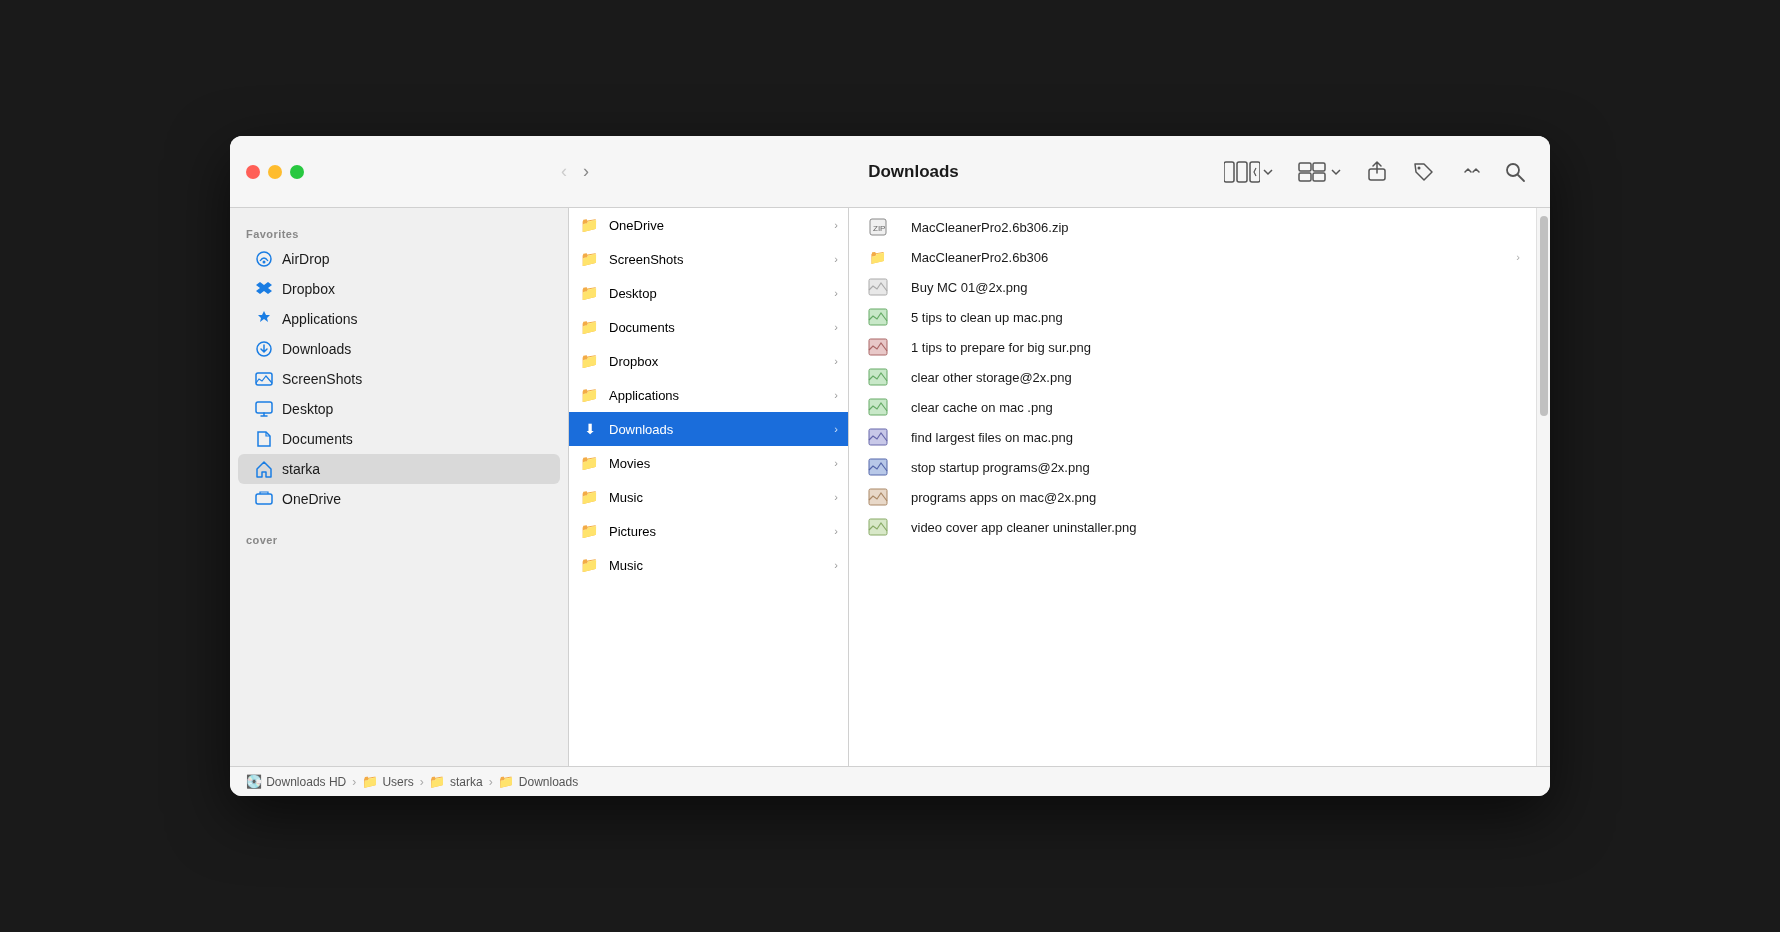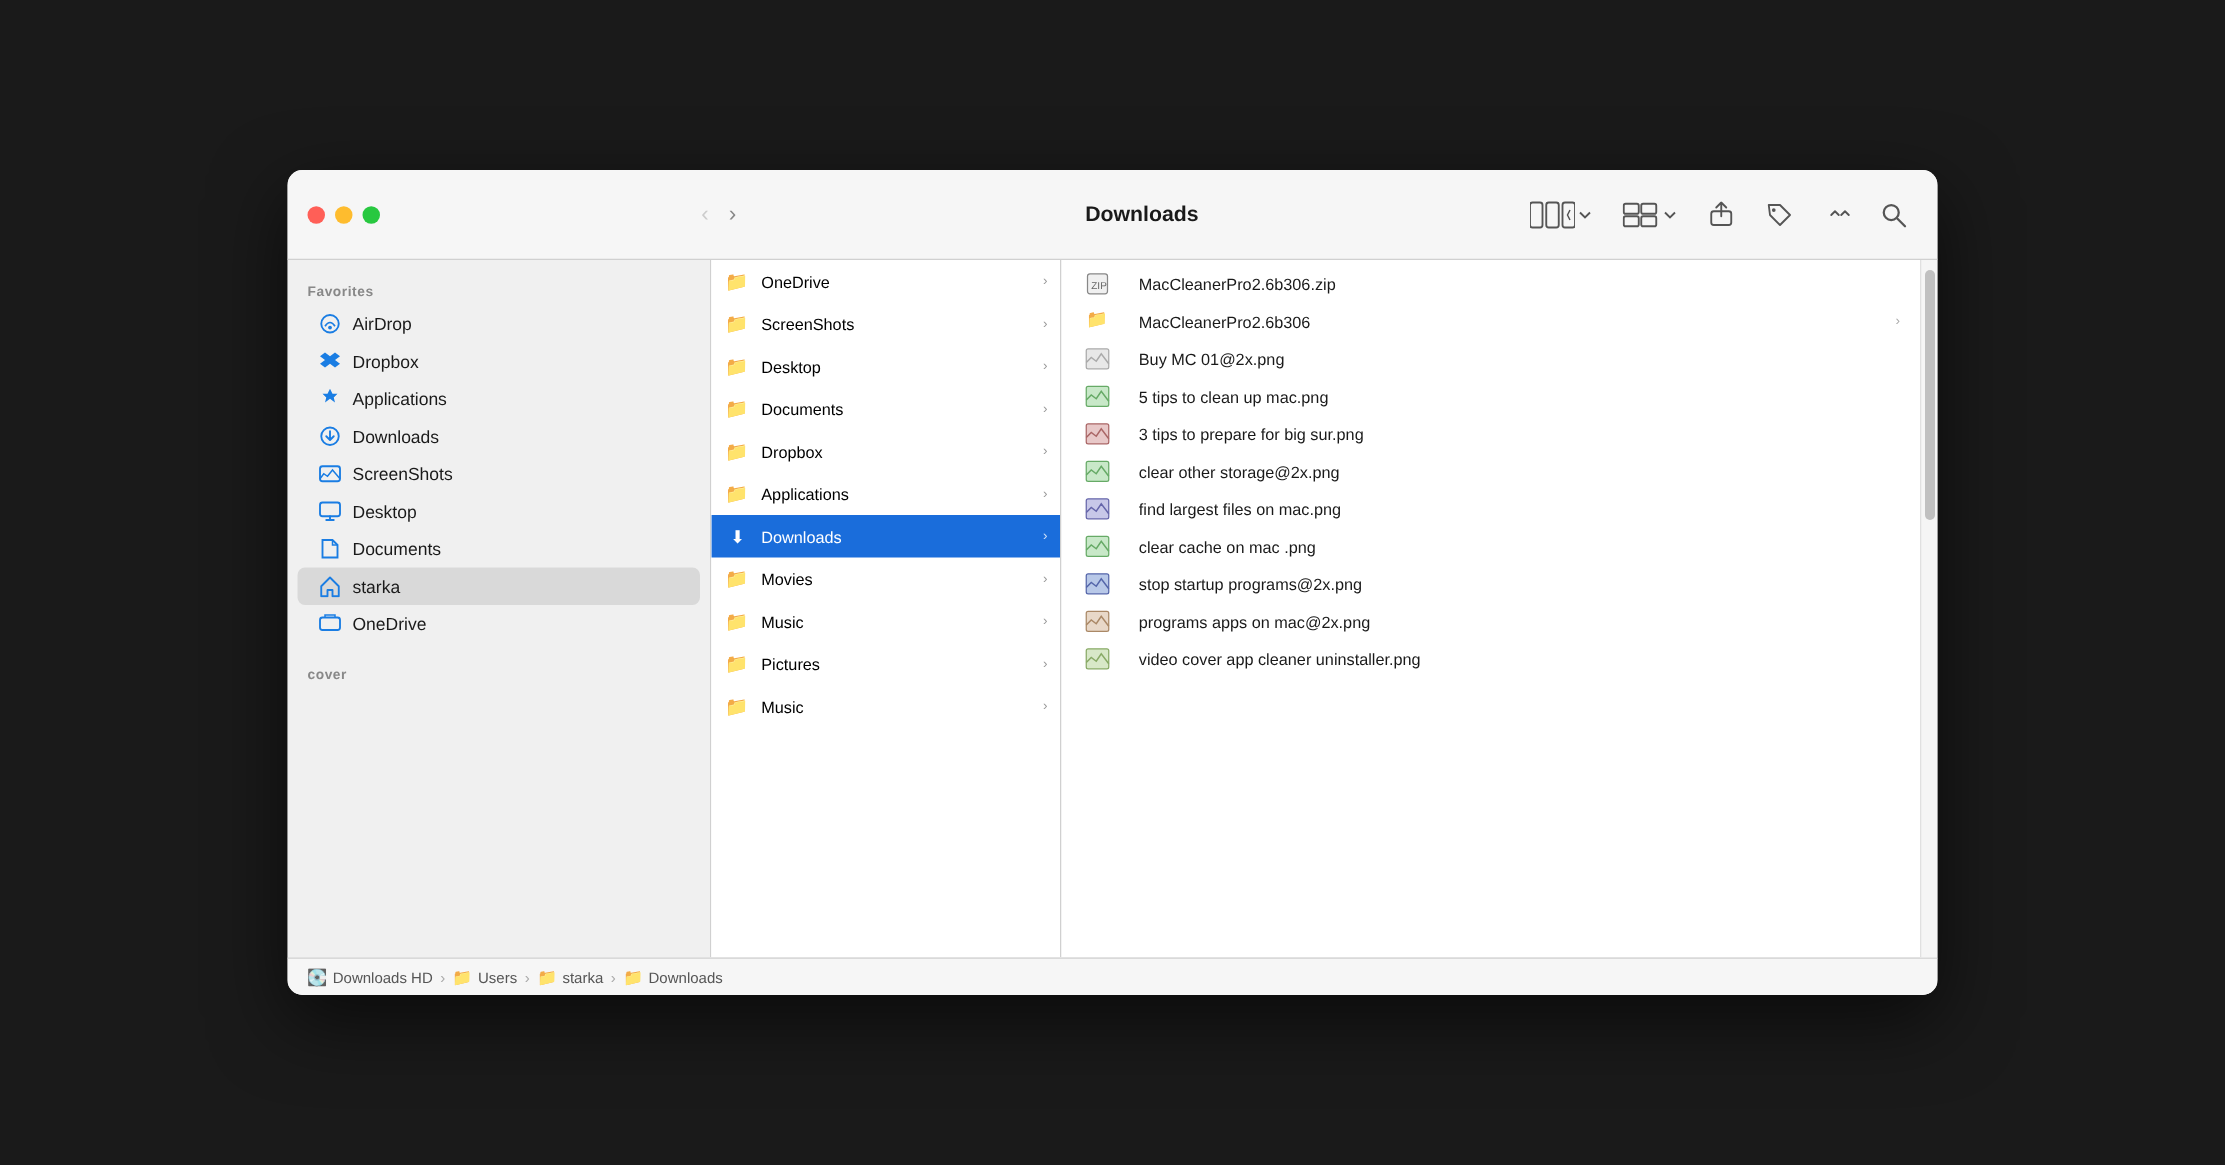--- a/index.html
+++ b/index.html
@@ -195,20 +195,21 @@
       display: flex;
       align-items: center;
       padding: 5px 16px;
       cursor: pointer;
     }
     .file-icon {
       width: 26px;
       height: 20px;
       margin-right: 8px;
       display: flex;
+      align-items: center;
       justify-content: center;
       font-size: 14px;
       flex-shrink: 0;
     }
     .file-name {
       font-size: 13px;
       color: #1a1a1a;
       margin-left: 12px;
     }
     .file-chevron {
@@ -548,51 +549,51 @@
             <span class="file-name">5 tips to clean up mac.png</span>
           </div>
 
           <div class="file-item">
             <div class="file-icon">
               <svg width="20" height="20" viewBox="0 0 20 20">
                 <rect x="1" y="2" width="18" height="16" rx="1.5" fill="#e8c8c8" stroke="#a66" stroke-width="1"></rect>
                 <path d="M1 13 L5 9 L9 12 L13 6 L19 14" fill="none" stroke="#a66" stroke-width="1.2"></path>
               </svg>
             </div>
-            <span class="file-name">3 tips to prepare for big sur.png</span>
+            <span class="file-name">1 tips to prepare for big sur.png</span>
           </div>
 
           <div class="file-item">
             <div class="file-icon">
               <svg width="20" height="20" viewBox="0 0 20 20">
                 <rect x="1" y="2" width="18" height="16" rx="1.5" fill="#c8e8c8" stroke="#6a6" stroke-width="1"></rect>
                 <path d="M1 13 L5 9 L9 12 L13 6 L19 14" fill="none" stroke="#6a6" stroke-width="1.2"></path>
               </svg>
             </div>
             <span class="file-name">clear other storage@2x.png</span>
           </div>
 
           <div class="file-item">
             <div class="file-icon">
               <svg width="20" height="20" viewBox="0 0 20 20">
+                <rect x="1" y="2" width="18" height="16" rx="1.5" fill="#c8e8c8" stroke="#6a6" stroke-width="1"></rect>
+                <path d="M1 13 L5 9 L9 12 L13 6 L19 14" fill="none" stroke="#6a6" stroke-width="1.2"></path>
+              </svg>
+            </div>
+            <span class="file-name">clear cache on mac .png</span>
+          </div>
+
+          <div class="file-item">
+            <div class="file-icon">
+              <svg width="20" height="20" viewBox="0 0 20 20">
                 <rect x="1" y="2" width="18" height="16" rx="1.5" fill="#c8c8e8" stroke="#66a" stroke-width="1"></rect>
                 <path d="M1 13 L5 9 L9 12 L13 6 L19 14" fill="none" stroke="#66a" stroke-width="1.2"></path>
               </svg>
             </div>
             <span class="file-name">find largest files on mac.png</span>
-          </div>
-
-          <div class="file-item">
-            <div class="file-icon">
-              <svg width="20" height="20" viewBox="0 0 20 20">
-                <rect x="1" y="2" width="18" height="16" rx="1.5" fill="#c8e8c8" stroke="#6a6" stroke-width="1"></rect>
-                <path d="M1 13 L5 9 L9 12 L13 6 L19 14" fill="none" stroke="#6a6" stroke-width="1.2"></path>
-              </svg>
-            </div>
-            <span class="file-name">clear cache on mac .png</span>
           </div>
 
 
           <div class="file-item">
             <div class="file-icon">
               <svg width="20" height="20" viewBox="0 0 20 20">
                 <rect x="1" y="2" width="18" height="16" rx="1.5" fill="#b8c8e8" stroke="#56a" stroke-width="1"></rect>
                 <path d="M1 13 L5 9 L9 12 L13 6 L19 14" fill="none" stroke="#56a" stroke-width="1.2"></path>
               </svg>
             </div>

